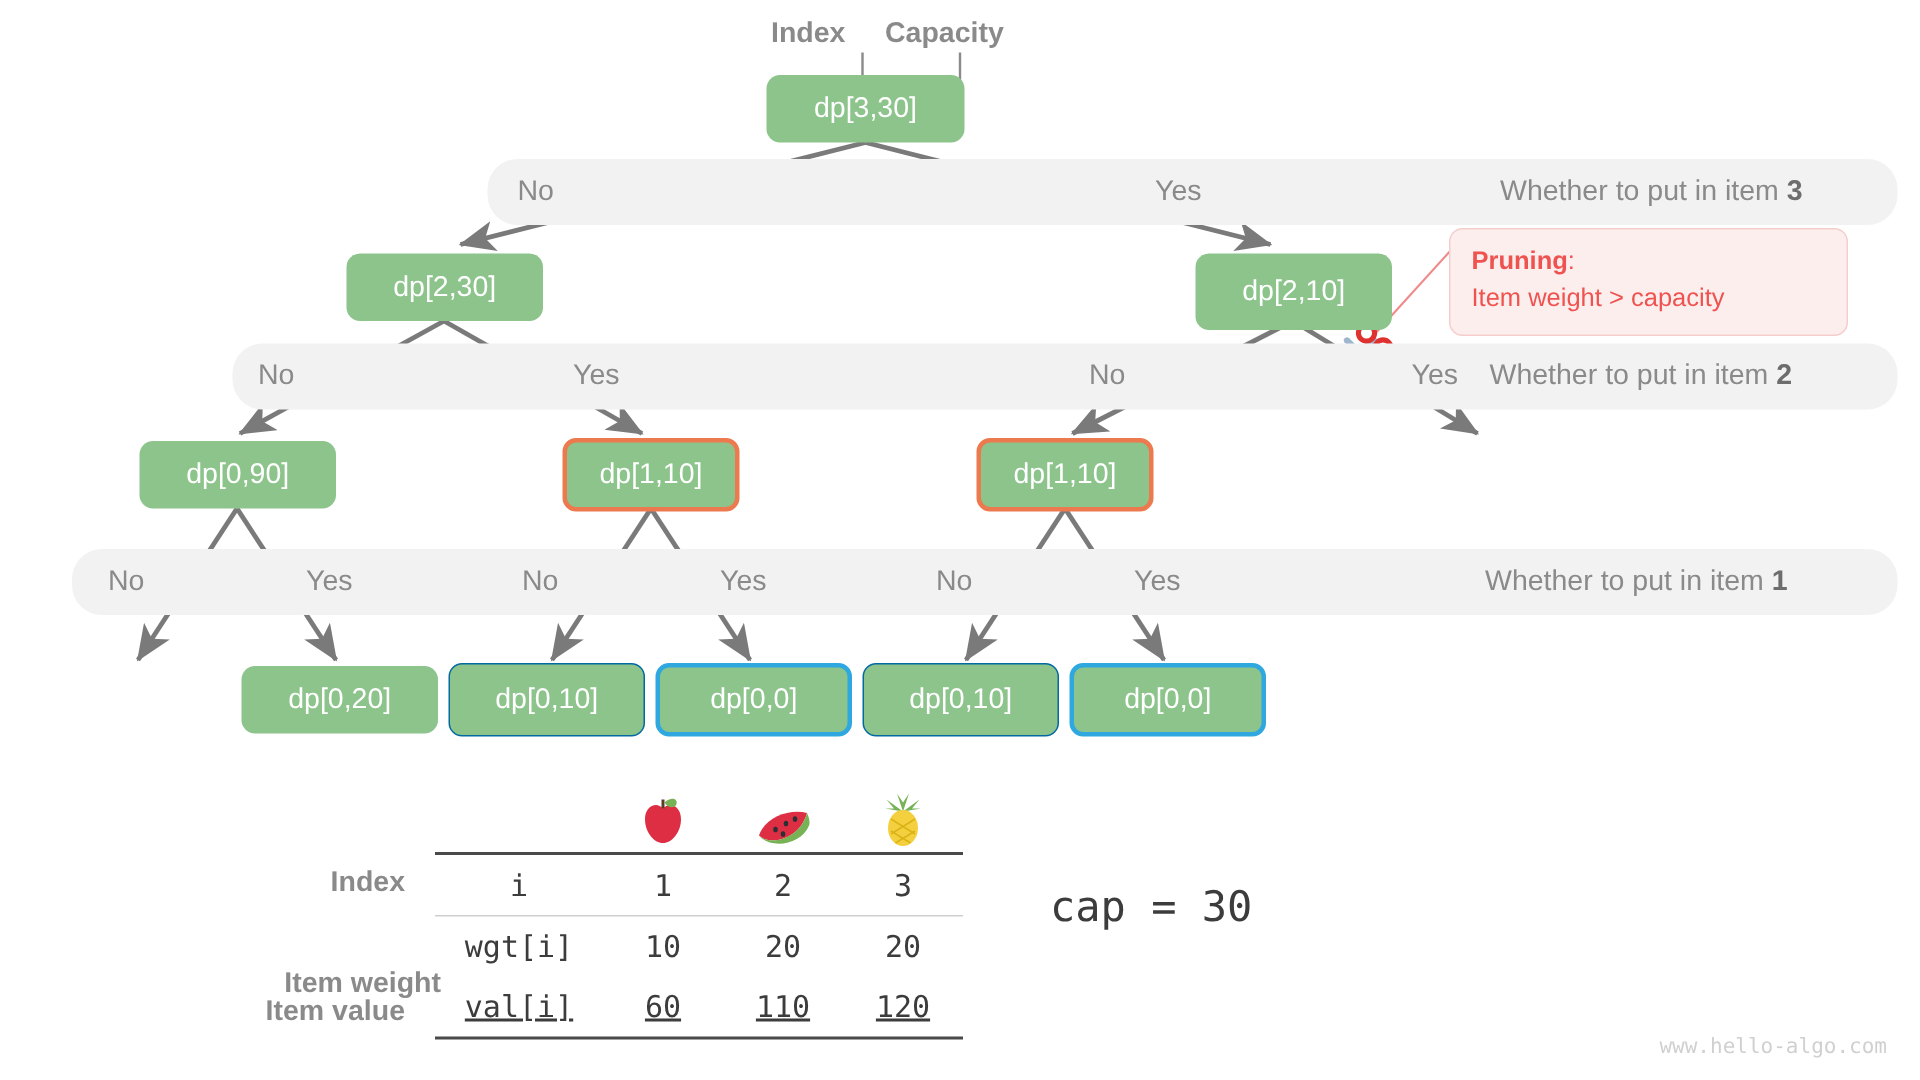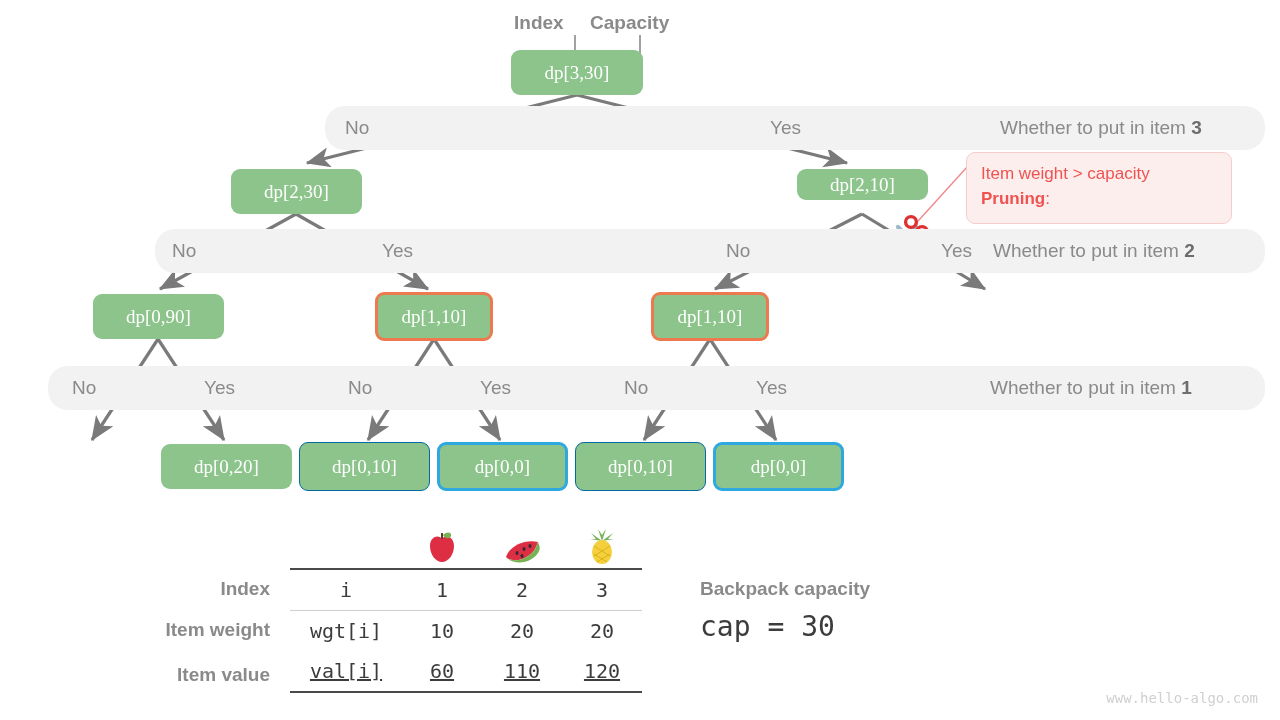--- a/index.html
+++ b/index.html
@@ -19,21 +19,21 @@
     white-space:nowrap;
   }
   .band-label.q{font-size:19px;color:#8a8a8a;}
   .band-label.q b{color:#6d6d6d;font-weight:bold;}
 
   
   .node{
     position:absolute;box-sizing:border-box;
     background:#8cc48c;border-radius:9px;
     display:flex;align-items:center;justify-content:center;
-    color:#ffffff;font-family:Liberation Serif, serif;
+    color:#ffffff;font-family:Liberation Sans, sans-serif;
     font-size:19px;letter-spacing:0px;white-space:nowrap;
   }
   .node.b-orange{border:3px solid #ec7a4e;}
   .node.b-purple{border:1px solid #0369a1;}
   .node.b-blue{border:3px solid #2fa8e0;}
   .node.gray{background:#dcdcdc;color:#a9a9a9;border:none;}
 
   
   .top-anno{
     position:absolute;color:#8a8a8a;font-size:19px;font-weight:bold;
@@ -149,37 +149,37 @@
   <div class="band-label" style="left:204px;top:378px;">Yes</div>
   <div class="band-label" style="left:348px;top:378px;">No</div>
   <div class="band-label" style="left:480px;top:378px;">Yes</div>
   <div class="band-label" style="left:624px;top:378px;">No</div>
   <div class="band-label" style="left:756px;top:378px;">Yes</div>
   <div class="band-label q" style="left:990px;top:378px;"><span>Whether to put in item </span><b>1</b></div>
 
   <div class="node" style="left:511px;top:50px;width:132px;height:45px;">dp[3,30]</div>
 
   <div class="node" style="left:231px;top:169px;width:131px;height:45px;">dp[2,30]</div>
-  <div class="node" style="left:797px;top:169px;width:131px;height:31px;">dp[2,10]</div>
+  <div class="node" style="left:797px;top:169px;width:131px;height:51px;">dp[2,10]</div>
 
   <div class="node" style="left:93px;top:294px;width:131px;height:45px;">dp[0,90]</div>
   <div class="node b-orange" style="left:375px;top:292px;width:118px;height:49px;">dp[1,10]</div>
   <div class="node b-orange" style="left:651px;top:292px;width:118px;height:49px;">dp[1,10]</div>
 
   <div class="node" style="left:161px;top:444px;width:131px;height:45px;">dp[0,20]</div>
   <div class="node b-purple" style="left:299px;top:442px;width:131px;height:49px;">dp[0,10]</div>
   <div class="node b-blue" style="left:437px;top:442px;width:131px;height:49px;">dp[0,0]</div>
   <div class="node b-purple" style="left:575px;top:442px;width:131px;height:49px;">dp[0,10]</div>
   <div class="node b-blue" style="left:713px;top:442px;width:131px;height:49px;">dp[0,0]</div>
 
   <div class="prune-box" style="left:966px;top:152px;width:266px;height:72px;">
-    <div class="prune-line">Item weight &gt; capacity</div>
     <div class="prune-line">
       <span class="strong">Pruning</span><span>:</span>
     </div>
+    <div class="prune-line">Item weight &gt; capacity</div>
   </div>
 
   <div class="tbl">
     <table>
       <tbody>
           <tr>
         <td class="code emoji"></td>
         <td class="num emoji">
           <svg width="40" height="40" viewBox="0 0 40 40">
             <path d="M20 12 C16 7,8 10,8 19 C8 28,14 35,20 35 C26 35,32 28,32 19 C32 10,24 7,20 12 Z" fill="#dd2e44"></path>
@@ -232,22 +232,21 @@
         <td class="code rule-bot">val[i]</td>
         <td class="num rule-bot">60</td>
         <td class="num rule-bot">110</td>
         <td class="num rule-bot">120</td>
       </tr>
     </tbody>
       </table>
   </div>
 
   <div class="rowlabel" style="top:578px;width:270px;left:0px;">Index</div>
-  <div class="rowlabel" style="top:619px;width:270px;left:0px;">Item weight</div>
+  <div class="rowlabel" style="top:645px;width:270px;left:0px;padding-left:24px;">Item weight</div>
   <div class="rowlabel" style="top:664px;width:270px;left:0px;">Item value</div>
 
   <div class="cap-block">
-    <div class="cap-title">Backpack capacity</div>
     <div class="cap-code">cap = 30</div>
   </div>
 
   <div class="watermark">www.hello-algo.com</div>
 </div>
 
 </body></html>

